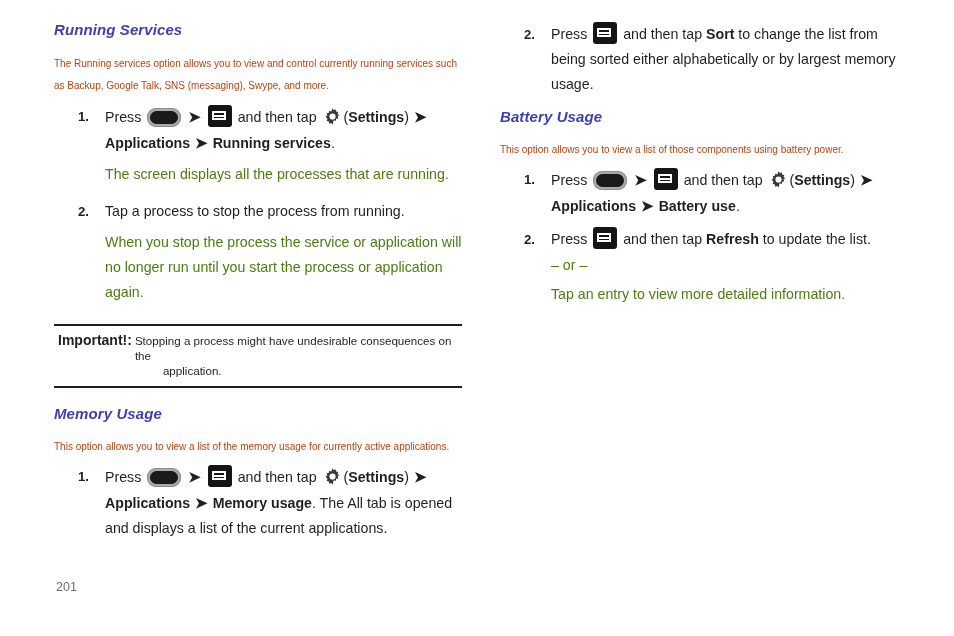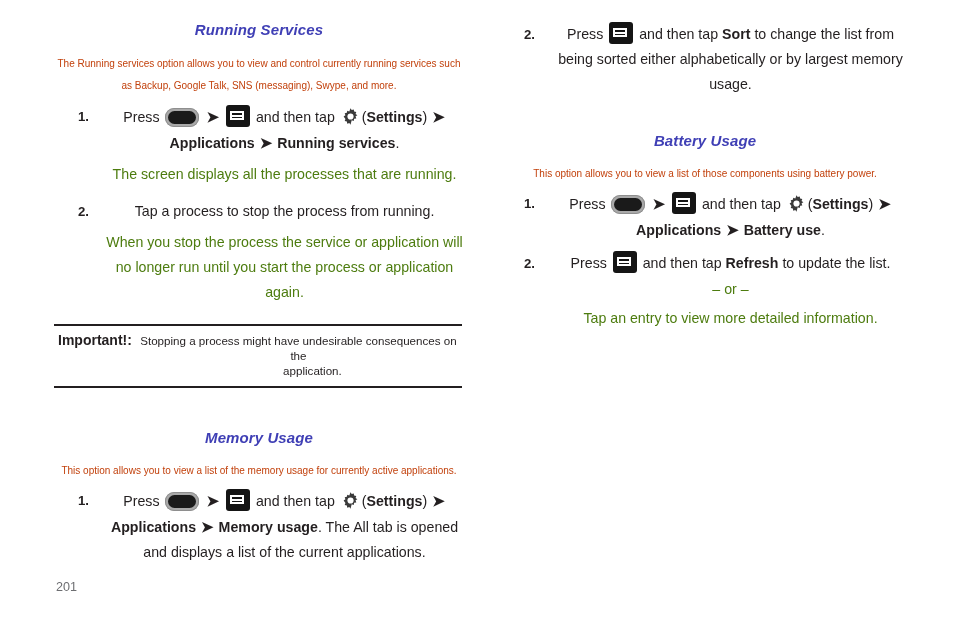--- a/index.html
+++ b/index.html
@@ -15,42 +15,41 @@
     color: #231f20;
     -webkit-font-smoothing: antialiased;
   }
 
   .page {
     position: absolute;
     inset: 0;
     width: 954px;
     height: 636px;
     overflow: hidden;
-    text-align: center;
   }
 
   .col {
     position: absolute;
     top: 22px;
     width: 410px;
   }
   .col-left  { left: 54px; }
   .col-right { left: 500px; }
 
   
   h2.section-head {
     font-size: 15px;
     font-style: italic;
     font-weight: bold;
     color: #3f3fb5;
     margin: 0 0 14px 0;
     letter-spacing: 0.1px;
     line-height: 1.1;
   }
-  .section-head.tight { margin-bottom: 13px; margin-top: 24px; }
+  .section-head.tight { margin-bottom: 13px; }
 
   
   p.body {
     font-size: 10px;
     line-height: 22.5px;
     margin: 0 0 6px 0;
     color: #c2410c;
   }
 
   

